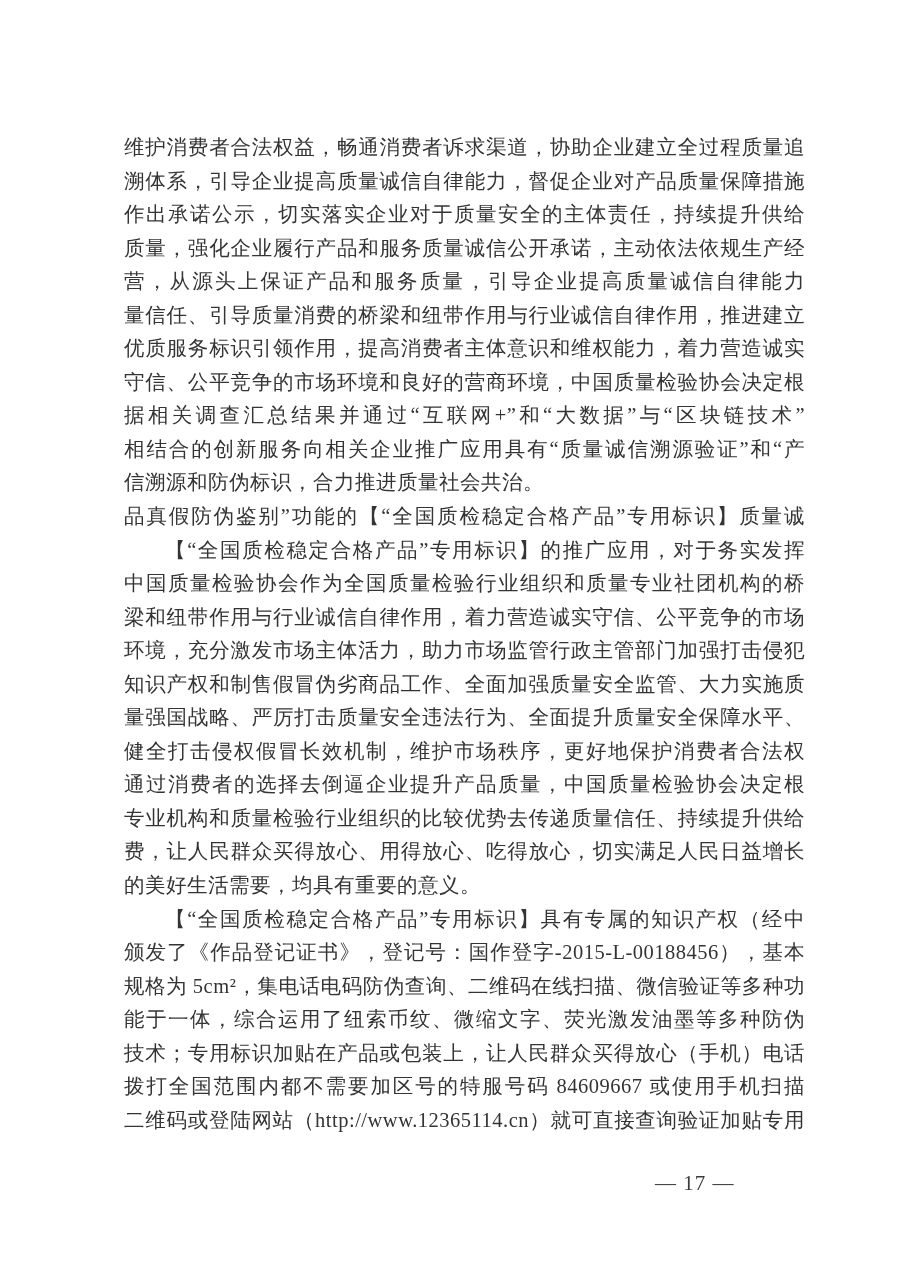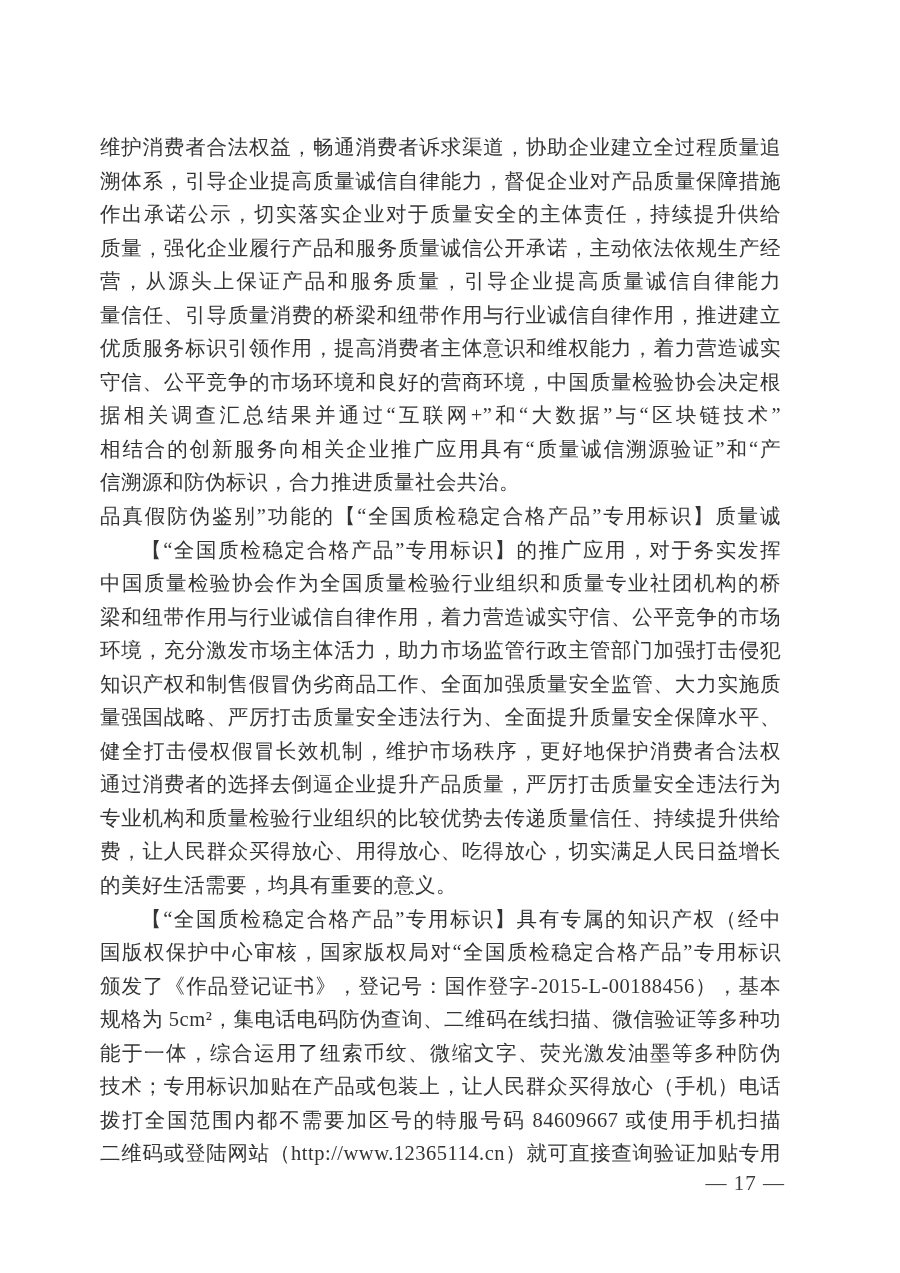--- a/index.html
+++ b/index.html
@@ -10,21 +10,21 @@
   .page {
     position: relative;
     width: 900px;
     height: 1273px;
     background: #ffffff;
     overflow: hidden;
     font-family: "Liberation Serif", "DejaVu Serif", serif;
   }
   .text-block {
     position: absolute;
-    left: 100px;
+    left: 124px;
     top: 131px;
     width: 681px;
   }
   .para {
     margin: 0;
     padding: 0;
   }
   .ln {
     font-size: 20.5px;
     line-height: 33.55px;
@@ -44,21 +44,21 @@
   }
   .ln.ind {
     text-indent: 2em; 
   }
   .page-number {
     position: absolute;
     top: 1169px;
     left: 655px;
     width: 130px;
     height: 28px;
-    text-align: right;
+    text-align: left;
     font-size: 21px;
     color: #3a3a3a;
     line-height: 28px;
     letter-spacing: 1px;
   }
 </style>
 </head>
 <body>
 
 <div class="page">
@@ -80,29 +80,28 @@
     </div>
 
     <div class="para">
       <div class="ln ind">【“全国质检稳定合格产品”专用标识】的推广应用，对于务实发挥</div>
       <div class="ln">中国质量检验协会作为全国质量检验行业组织和质量专业社团机构的桥</div>
       <div class="ln">梁和纽带作用与行业诚信自律作用，着力营造诚实守信、公平竞争的市场</div>
       <div class="ln">环境，充分激发市场主体活力，助力市场监管行政主管部门加强打击侵犯</div>
       <div class="ln">知识产权和制售假冒伪劣商品工作、全面加强质量安全监管、大力实施质</div>
       <div class="ln">量强国战略、严厉打击质量安全违法行为、全面提升质量安全保障水平、</div>
       <div class="ln">健全打击侵权假冒长效机制，维护市场秩序，更好地保护消费者合法权益，</div>
-      <div class="ln">通过消费者的选择去倒逼企业提升产品质量，严厉打击质量安全违法行为</div>
+      <div class="ln">通过消费者的选择去倒逼企业提升产品质量，中国质量检验协会决定根</div>
       <div class="ln">专业机构和质量检验行业组织的比较优势去传递质量信任、持续提升供给</div>
       <div class="ln">费，让人民群众买得放心、用得放心、吃得放心，切实满足人民日益增长</div>
       <div class="ln pe">的美好生活需要，均具有重要的意义。</div>
     </div>
 
     <div class="para">
       <div class="ln ind">【“全国质检稳定合格产品”专用标识】具有专属的知识产权（经中</div>
-      <div class="ln">国版权保护中心审核，国家版权局对“全国质检稳定合格产品”专用标识</div>
       <div class="ln">颁发了《作品登记证书》，登记号：国作登字-2015-L-00188456），基本</div>
       <div class="ln">规格为 5cm²，集电话电码防伪查询、二维码在线扫描、微信验证等多种功</div>
       <div class="ln">能于一体，综合运用了纽索币纹、微缩文字、荧光激发油墨等多种防伪</div>
       <div class="ln">技术；专用标识加贴在产品或包装上，让人民群众买得放心（手机）电话</div>
       <div class="ln">拨打全国范围内都不需要加区号的特服号码 84609667 或使用手机扫描</div>
       <div class="ln">二维码或登陆网站（http://www.12365114.cn）就可直接查询验证加贴专用</div>
     </div>
 
   </div>
 

